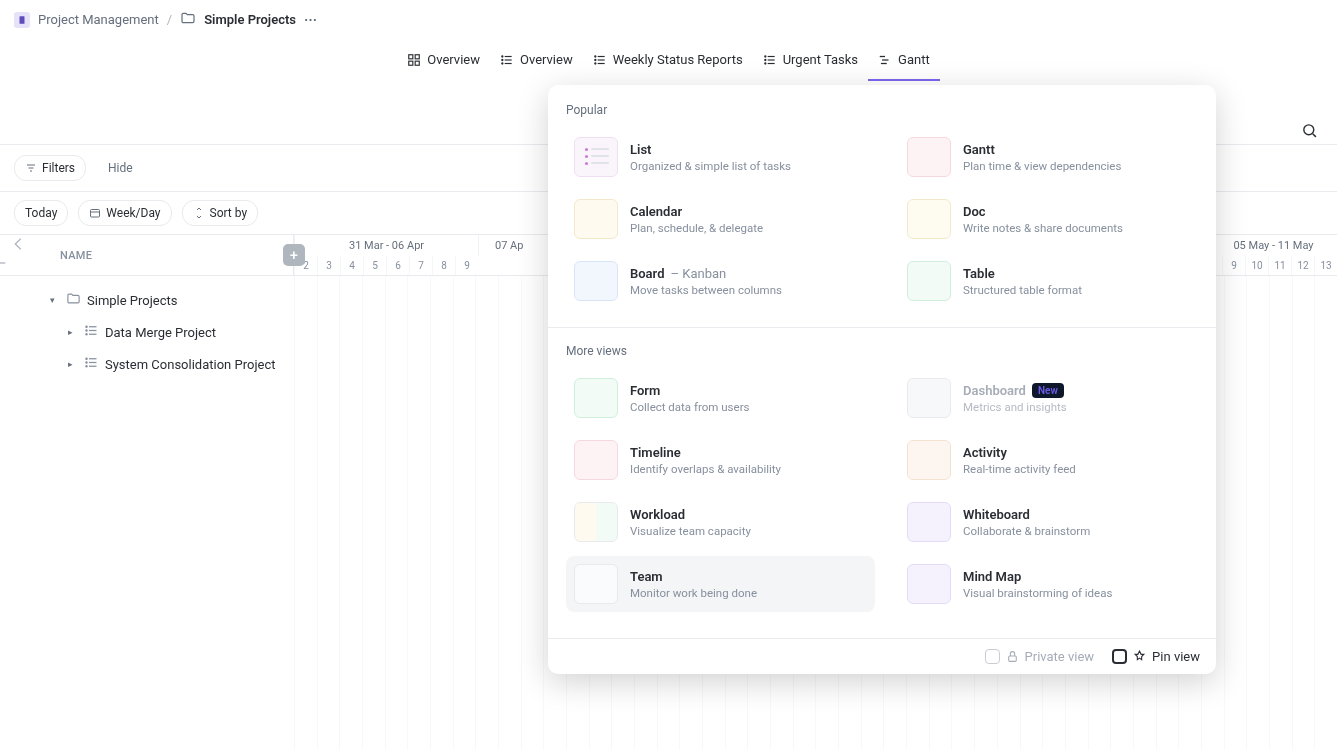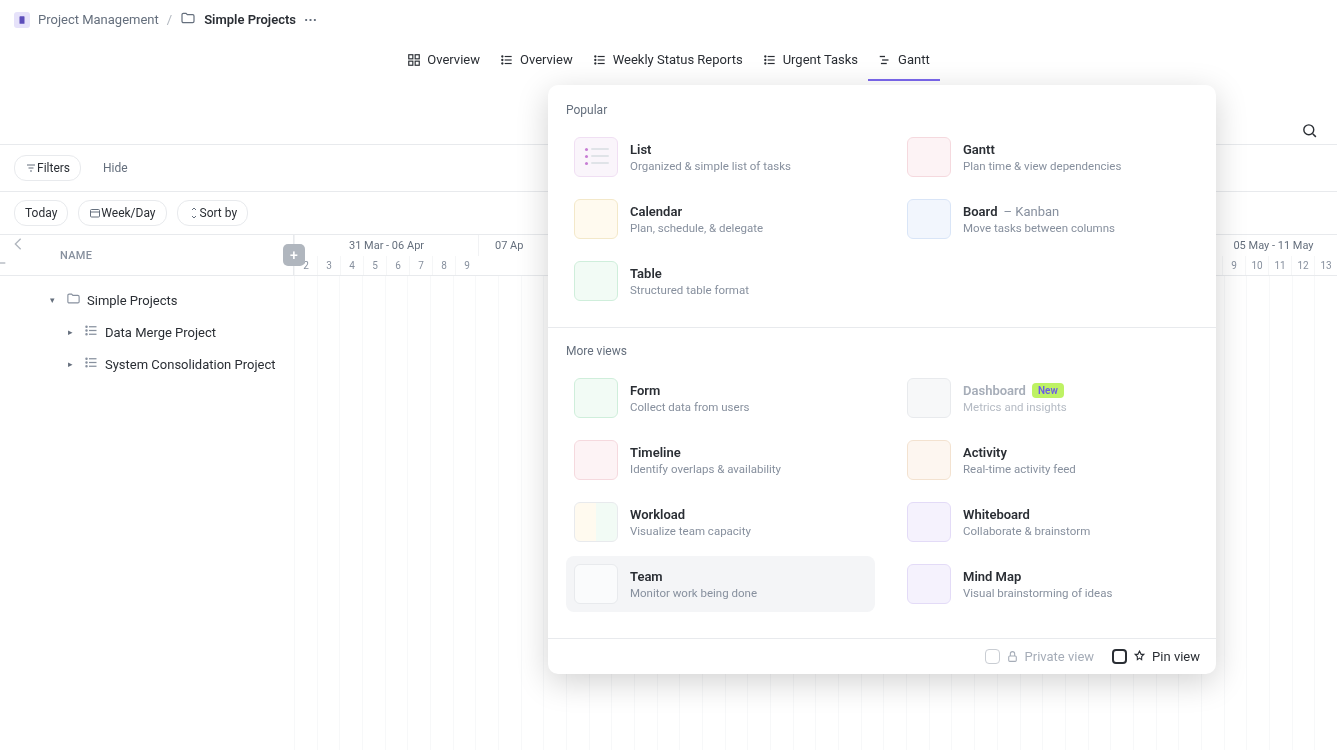--- a/index.html
+++ b/index.html
@@ -19,21 +19,21 @@
 .tab { display: flex; align-items: center; gap: 6px; padding: 12px 10px; color: #2a2e34; font-size: 13px; cursor: pointer; border-bottom: 2px solid transparent; }
 .tab.active { border-bottom-color: #7b68ee; }
 .tab-icon { width: 14px; height: 14px; display: inline-flex; }
 .search-views { margin-left: 6px; width: 155px; background: #f1f2f4; border-radius: 6px; padding: 6px 10px; display: flex; align-items: center; gap: 4px; color: #87909e; }
 .search-views input { border: none; background: transparent; outline: none; font-size: 13px; color: #2a2e34; width: 100%; }
 .tabs-right { margin-left: auto; display: flex; align-items: center; gap: 8px; padding-right: 0; }
 .icon-btn { width: 28px; height: 28px; display: flex; align-items: center; justify-content: center; cursor: pointer; color: #656f7d; }
 
 
 .toolbar { display: flex; align-items: center; gap: 12px; padding: 10px 14px; border-bottom: 1px solid #e8eaed; }
-.tbutton { border: 1px solid #e8eaed; border-radius: 12px; padding: 5px 10px; font-size: 12px; display: flex; align-items: center; cursor: pointer; color: #2a2e34; background: #fff; }
+.tbutton { border: 1px solid #e8eaed; border-radius: 12px; padding: 5px 10px; font-size: 12px; display: flex; align-items: center; gap: 5px; cursor: pointer; color: #2a2e34; background: #fff; }
 .tplain { padding: 5px 10px; font-size: 12px; color: #656f7d; cursor: pointer; }
 
 
 .gantt-controls { display: flex; align-items: center; gap: 10px; padding: 8px 14px; }
 
 
 .gantt-wrap { position: relative; }
 .gantt-header { display: flex; border-top: 1px solid #e8eaed; border-bottom: 1px solid #e8eaed; height: 42px; }
 .name-col { width: 294px; border-right: 1px solid #e8eaed; display: flex; align-items: center; padding: 0 20px 0 60px; color: #87909e; font-size: 11px; font-weight: 500; letter-spacing: 0.3px; position: relative; }
 .collapse-icon { position: absolute; left: 10px; color: #b0b6be; cursor: pointer; }
@@ -64,21 +64,21 @@
 .dd-section-title { font-size: 12px; color: #656f7d; margin-bottom: 12px; }
 .dd-grid { display: grid; grid-template-columns: 1fr 1fr; gap: 6px 24px; margin-bottom: 18px; }
 .dd-item { display: flex; align-items: center; gap: 12px; padding: 8px; border-radius: 8px; cursor: pointer; }
 .dd-item.hover { background: #f4f5f7; }
 .dd-thumb { width: 44px; height: 40px; border-radius: 6px; border: 1px solid #e8eaed; flex-shrink: 0; background: #fafbfc; position: relative; overflow: hidden; }
 .dd-text { flex: 1; }
 .dd-title { font-size: 13px; font-weight: 600; color: #2a2e34; display: flex; align-items: center; gap: 6px; }
 .dd-title .suffix { color: #87909e; font-weight: 400; }
 .dd-sub { font-size: 11.5px; color: #87909e; margin-top: 2px; }
 .dd-title.dim { color: #a6adb8; }
-.badge-new { background: #bef264; color: #6b5ce7; font-size: 10px; font-weight: 600; padding: 2px 6px; border-radius: 4px; }
+.badge-new { background: #0f172a; color: #6b5ce7; font-size: 10px; font-weight: 600; padding: 2px 6px; border-radius: 4px; }
 .dd-item.dim .dd-sub { color: #b5bbc4; }
 
 .dd-footer { border-top: 1px solid #e8eaed; padding: 10px 16px; display: flex; align-items: center; justify-content: flex-end; gap: 18px; }
 .dd-foot-item { display: flex; align-items: center; gap: 6px; font-size: 13px; color: #2a2e34; cursor: pointer; }
 .dd-foot-item.dim { color: #a6adb8; }
 .chk { width: 15px; height: 15px; border: 1.5px solid #c9cdd3; border-radius: 4px; }
 .chk.dark { border-color: #2a2e34; border-width: 2px; }
 .th-list { background: #faf5fb; border-color: #f0dff3; }
 .th-list::before { content: ''; position: absolute; left: 10px; top: 10px; width: 3px; height: 3px; background: #c77dd4; border-radius: 50%; box-shadow: 0 7px 0 #c77dd4, 0 14px 0 #c77dd4; }
 .th-list::after { content: ''; position: absolute; left: 16px; right: 8px; top: 10px; height: 2px; background: #e0e3e8; border-radius: 1px; box-shadow: 0 7px 0 #e0e3e8, 0 14px 0 #e0e3e8; }
@@ -388,20 +388,29 @@
         <div class="dd-item">
           <div class="dd-thumb th-cal"></div>
           <div class="dd-text">
             <div class="dd-title">
               <span>Calendar</span>
             </div>
             <div class="dd-sub">Plan, schedule, &amp; delegate</div>
           </div>
         </div>
         <div class="dd-item">
+          <div class="dd-thumb th-doc"></div>
+          <div class="dd-text">
+            <div class="dd-title">
+              <span>Doc</span>
+            </div>
+            <div class="dd-sub">Write notes &amp; share documents</div>
+          </div>
+        </div>
+        <div class="dd-item">
           <div class="dd-thumb th-board"></div>
           <div class="dd-text">
             <div class="dd-title">
               <span>Board</span> 
               <span class="suffix">– Kanban</span>
             </div>
             <div class="dd-sub">Move tasks between columns</div>
           </div>
         </div>
         <div class="dd-item">

